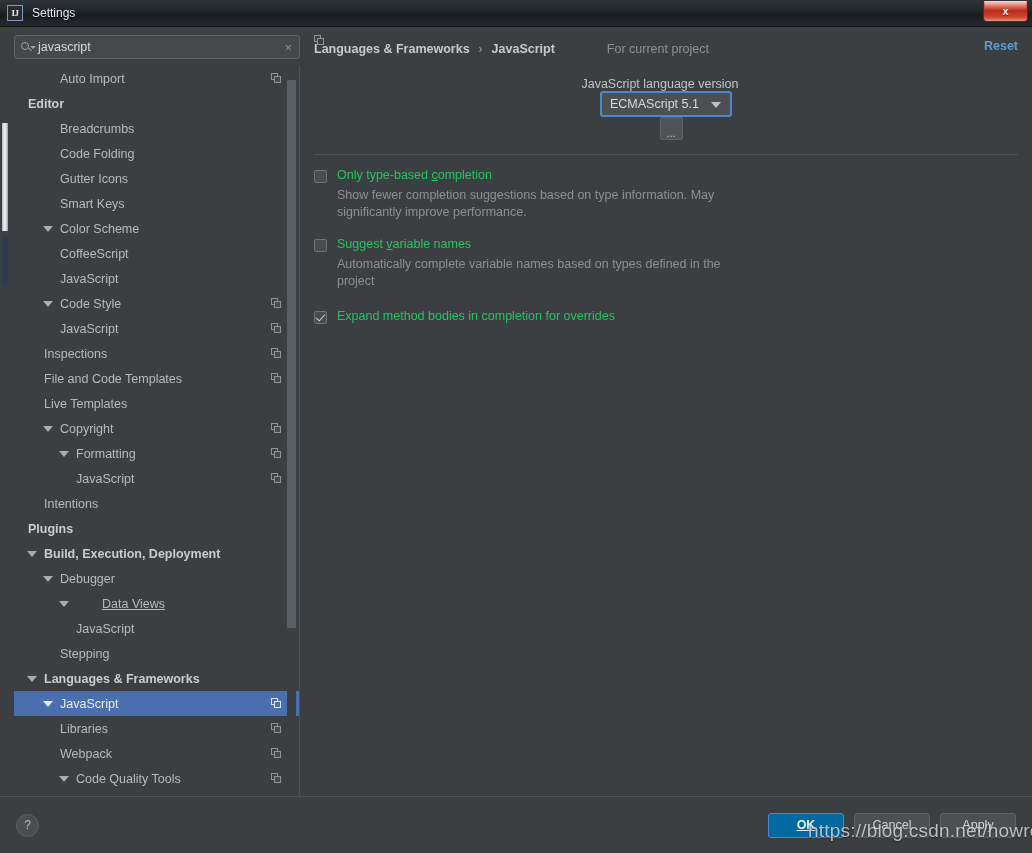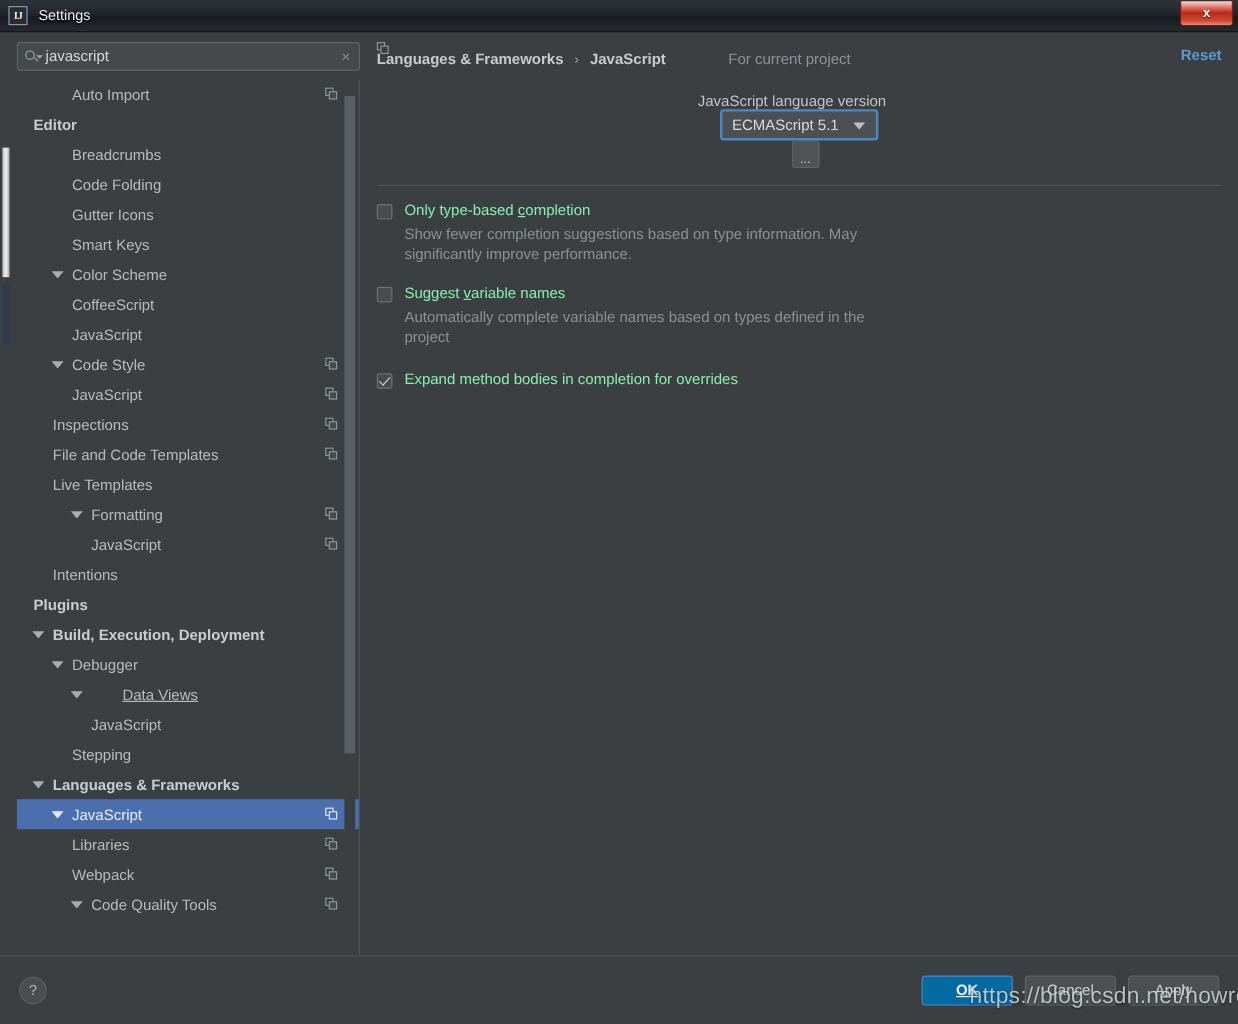--- a/index.html
+++ b/index.html
@@ -233,21 +233,21 @@
     border-radius: 2px; margin-top: 2px;
     position: relative; cursor: pointer;
   }
   .cbox.checked::after {
     content: "";
     position: absolute; left: 3px; top: 0px;
     width: 4px; height: 8px;
     border: solid #c9cdd0; border-width: 0 1.6px 1.6px 0;
     transform: rotate(42deg);
   }
-  .opt-title { margin-left: 10px; font-size: 12.5px; color: #86efac; }
+  .opt-title { margin-left: 10px; font-size: 12.5px; color: #22c55e; }
   .opt-title .mn { text-decoration: underline; }
   .opt-desc {
     margin-left: 23px; margin-top: 4px;
     font-size: 12.5px; color: #8b9094; line-height: 17px;
     max-width: 420px;
   }
   .opt-group.g2 { margin-top: 16px; }
   .opt-group.g3 { margin-top: 19px; }
 
   
@@ -379,20 +379,28 @@
             </div>
             <div class="row">
               <span class="label" style="margin-left: 30px;">File and Code Templates</span>
               <span class="copy-ico">
                 <i class="back"></i>
                 <i class="front"></i>
               </span>
             </div>
             <div class="row">
               <span class="label" style="margin-left: 30px;">Live Templates</span>
+            </div>
+            <div class="row">
+              <span class="arrow" style="left: 29px;"></span>
+              <span class="label" style="margin-left: 46px;">Copyright</span>
+              <span class="copy-ico">
+                <i class="back"></i>
+                <i class="front"></i>
+              </span>
             </div>
             <div class="row">
               <span class="arrow" style="left: 45px;"></span>
               <span class="label" style="margin-left: 62px;">Formatting</span>
               <span class="copy-ico">
                 <i class="back"></i>
                 <i class="front"></i>
               </span>
             </div>
             <div class="row">

